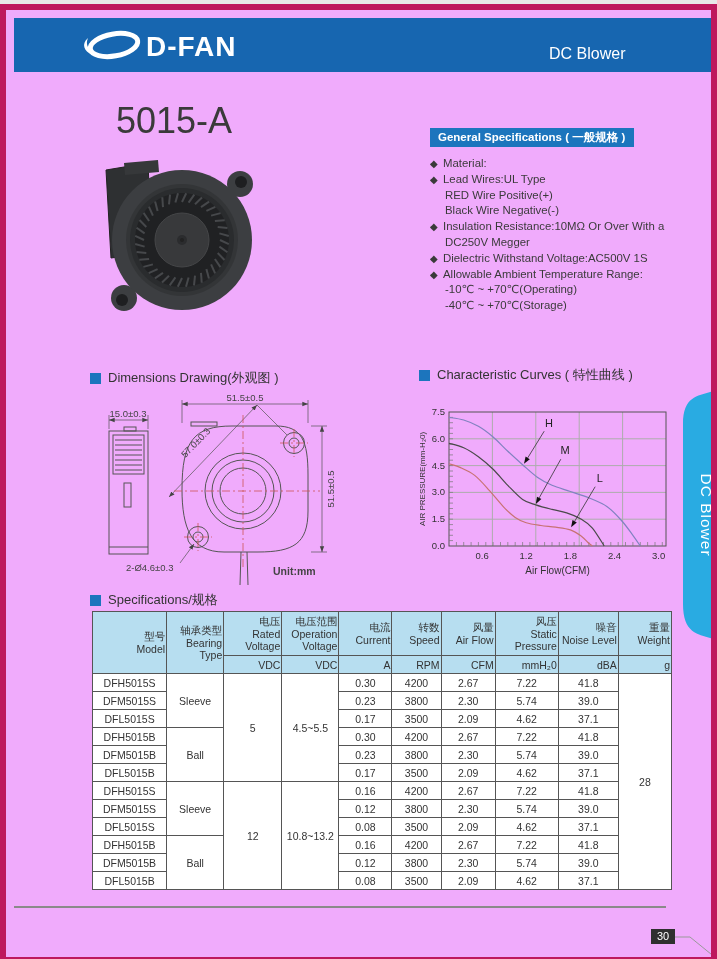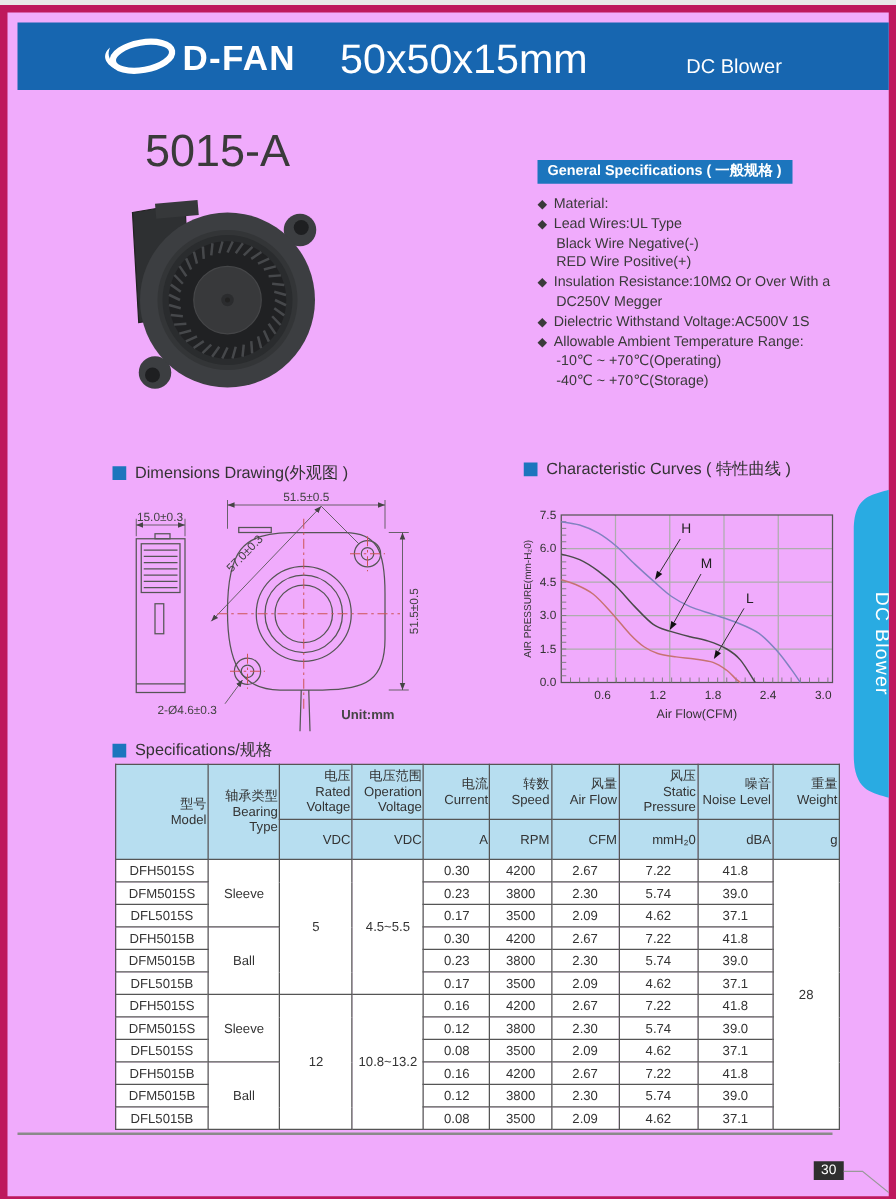--- a/index.html
+++ b/index.html
@@ -38,21 +38,20 @@
 <body>
 
 <div id="page">
 
   <div class="abs header-bar">
     <svg class="abs" style="left:66px;top:8px;" width="64" height="38" viewBox="0 0 64 38">
       <ellipse cx="34" cy="19" rx="24" ry="11" transform="rotate(-10 34 19)" fill="none" stroke="#fff" stroke-width="5"></ellipse>
       <path d="M12,29 C4,25 1,18 8,12 C5,19 8,24 17,28 Z" fill="#fff"></path>
     </svg>
     <div class="abs logo-text" style="left:132px;top:13px;">D-FAN</div>
-    <div class="abs size-title" style="left:258px;top:10px;">50x50x15mm</div>
     <div class="abs category" style="left:535px;top:27px;">DC Blower</div>
   </div>
 
   <div class="abs product-title">5015-A</div>
 
   <svg class="abs" style="left:88px;top:142px;" width="160" height="170" viewBox="0 0 160 170">
     <polygon points="12,18 54,11 58,100 17,106" fill="#2e3032" stroke="#222" stroke-width="1"></polygon>
     <polygon points="30,11 64,8 65,20 31,23" fill="#36383a"></polygon>
     <circle cx="146" cy="32" r="13" fill="#3c3e41"></circle>
     <circle cx="147" cy="30" r="6" fill="#1e1f21"></circle>
@@ -102,22 +101,22 @@
       </g>
     <circle cx="88" cy="88" r="27" fill="#38393b" stroke="#454648"></circle>
     <circle cx="88" cy="88" r="5" fill="#2b2c2e"></circle>
     <circle cx="88" cy="88" r="2" fill="#222"></circle>
   </svg>
 
   <div class="abs gs-bar">General Specifications ( 一般规格 )</div>
   <div class="abs gs-list" id="gs-list">
       <div class="gs-item b">Material:</div>
       <div class="gs-item b">Lead Wires:UL Type</div>
+      <div class="gs-item nb">RED Wire Positive(+)</div>
       <div class="gs-item nb">Black Wire Negative(-)</div>
-      <div class="gs-item nb">RED Wire Positive(+)</div>
       <div class="gs-item b">Insulation Resistance:10MΩ Or Over With a</div>
       <div class="gs-item nb">DC250V Megger</div>
       <div class="gs-item b">Dielectric Withstand Voltage:AC500V 1S</div>
       <div class="gs-item b">Allowable Ambient Temperature Range:</div>
       <div class="gs-item nb">-10℃ ~ +70℃(Operating)</div>
       <div class="gs-item nb">-40℃ ~ +70℃(Storage)</div>
     </div>
 
   <div class="abs sec-title" style="left:84px;top:359px;">
     <span class="sq"></span>
@@ -338,21 +337,21 @@
           </th>
         <th>
             <span class="hdr-cn">噪音</span>
             <span class="hdr-en">Noise Level</span>
           </th>
         <th>
             <span class="hdr-cn">重量</span>
             <span class="hdr-en">Weight</span>
           </th>
       </tr>
-      <tr style="height:32px;">
+      <tr style="height:18px;">
         <th>VDC</th>
         <th>VDC</th>
         <th>A</th>
         <th>RPM</th>
         <th>CFM</th>
         <th>mmH₂0</th>
         <th>dBA</th>
         <th>g</th>
       </tr>
     </thead>

